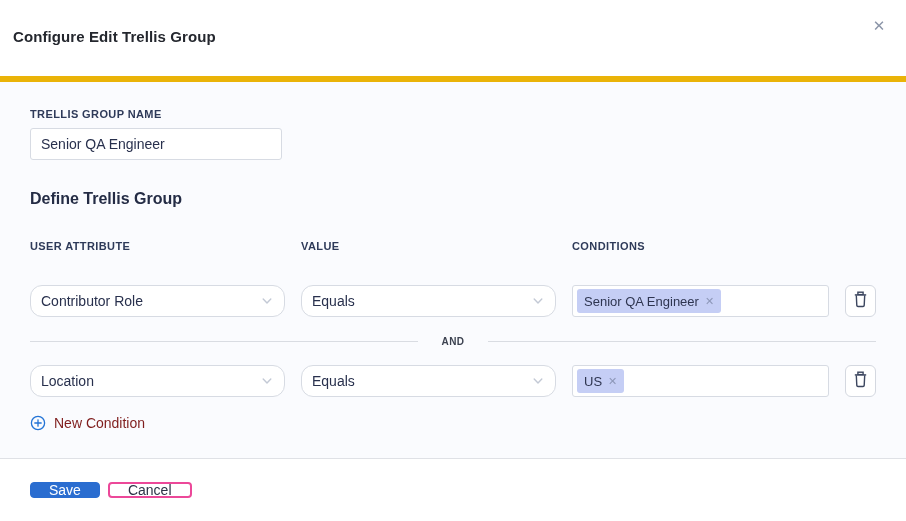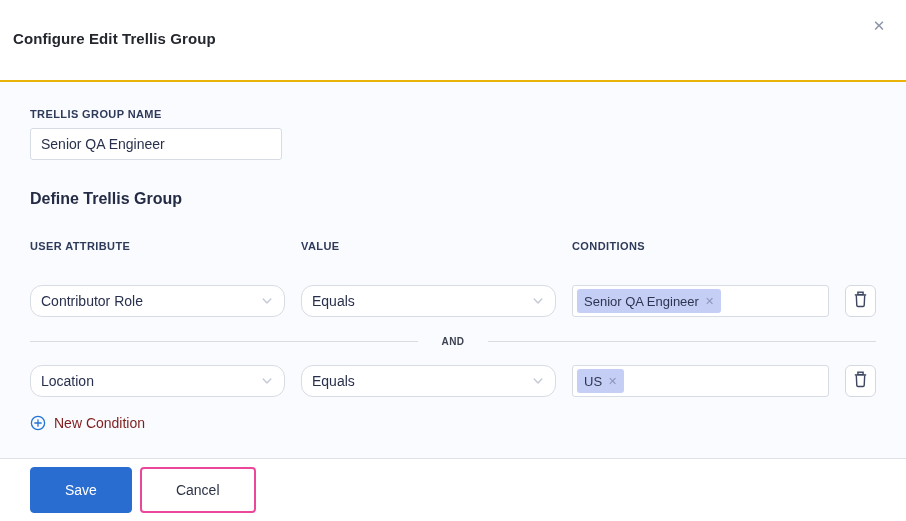--- a/index.html
+++ b/index.html
@@ -14,21 +14,21 @@
     width: 906px; height: 521px;
     display: flex; flex-direction: column;
     background: #ffffff;
     position: relative;
   }
 
   
   .modal-header {
     height: 82px; flex: 0 0 82px;
     background: #ffffff;
-    border-bottom: 2px solid #eab308;
+    border-bottom: 6px solid #eab308;
     display: flex; align-items: center;
     padding: 0 13px;
     position: relative;
   }
   .modal-title {
     font-size: 15px; font-weight: 700;
     color: #24272e;
     letter-spacing: 0.1px;
     margin-top: -3px;
   }
@@ -146,25 +146,25 @@
 
   
   .modal-footer {
     flex: 0 0 63px;
     background: #ffffff;
     border-top: 1px solid #dfe1e6;
     display: flex; align-items: center;
     padding: 0 30px;
   }
   .btn {
-    height: 46px;
+    height: 16px;
     border-radius: 4px;
     font-family: "Liberation Sans", sans-serif;
     font-size: 14px;
-    padding: 0 34px;
+    padding: 0 18px;
     cursor: pointer;
     display: inline-flex; align-items: center; justify-content: center;
   }
   .btn-primary {
     background: #2a6dd0; border: 1px solid #2a6dd0;
     color: #ffffff;
   }
   .btn-secondary {
     margin-left: 8px;
     background: #ffffff; border: 2px solid #ec4899;

